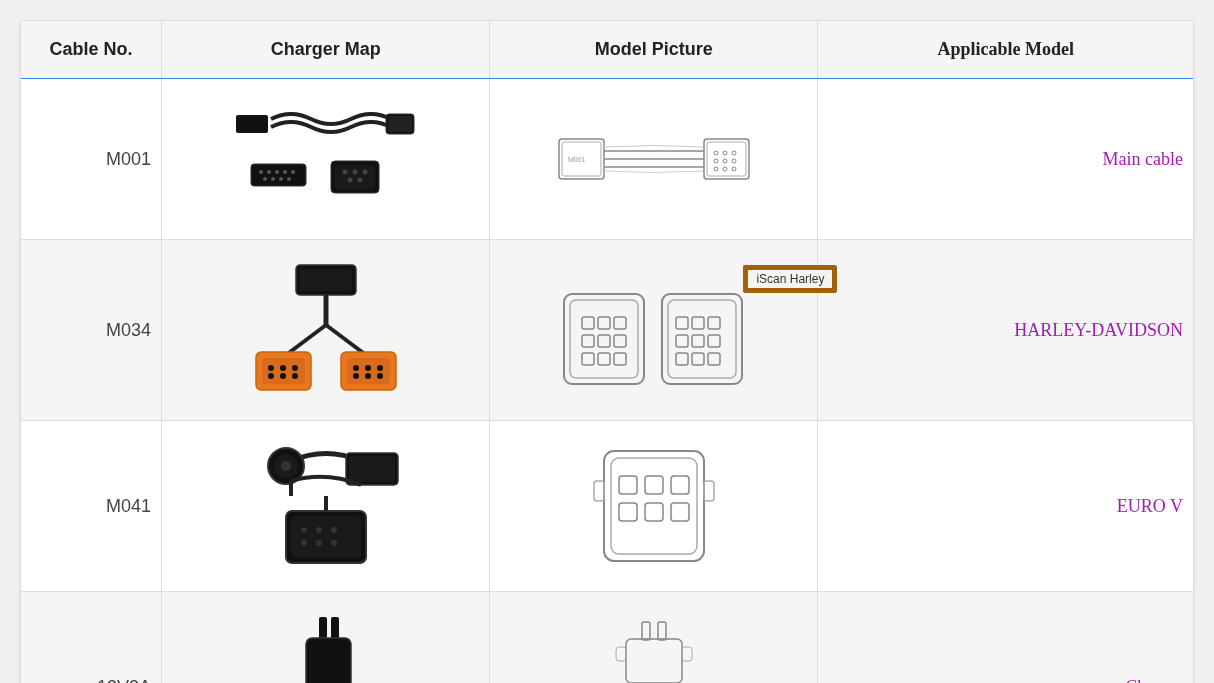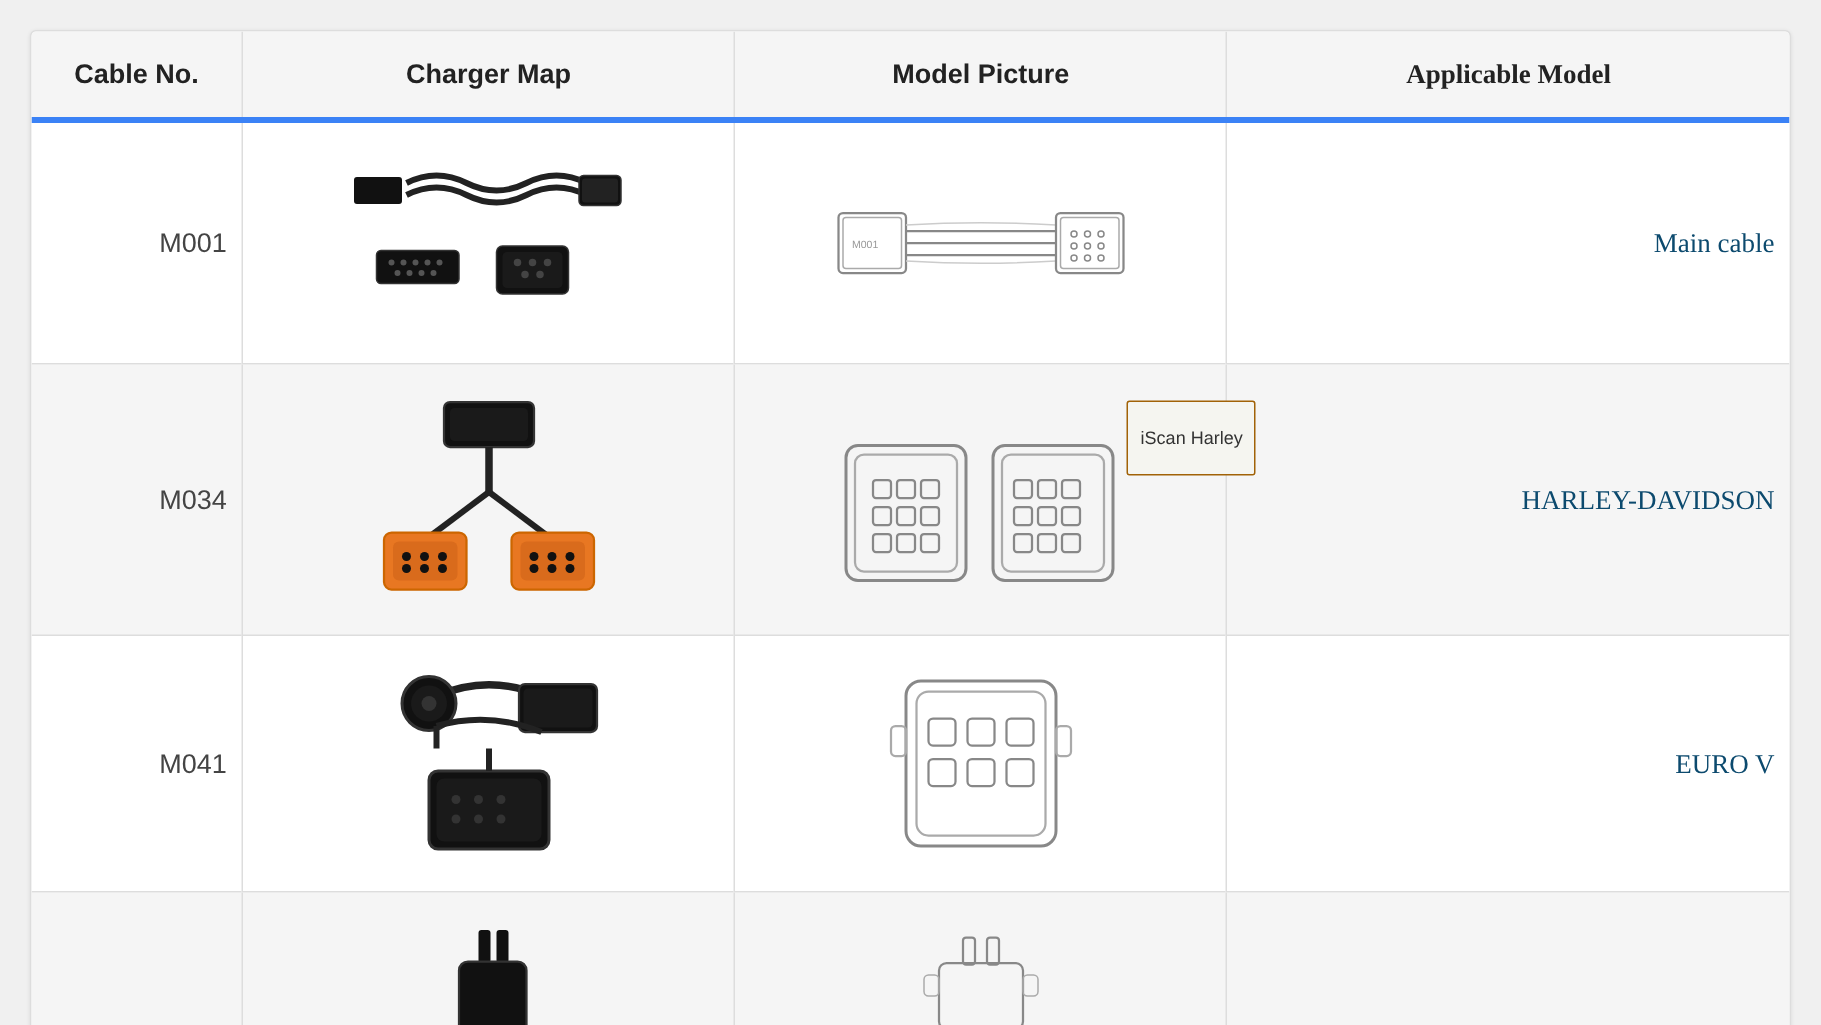--- a/index.html
+++ b/index.html
@@ -27,21 +27,21 @@
     }
     thead tr {
       background: #f5f5f5;
     }
     thead th {
       padding: 18px 10px;
       font-size: 18px;
       font-weight: bold;
       color: #222;
       text-align: center;
-      border-bottom: 4px solid #3b82f6;
+      border-bottom: 1px solid #3b82f6;
       border-right: 1px solid #ddd;
     }
     thead th:last-child {
       border-right: none;
     }
     tbody tr {
       border-bottom: 1px solid #ddd;
     }
     tbody tr:last-child {
       border-bottom: none;
@@ -67,21 +67,21 @@
     .col-physical { width: 28%; }
     .col-picture { width: 28%; }
     .col-model { width: 32%; font-family: Liberation Serif, serif; }
     .cable-no {
       font-size: 18px;
       font-weight: normal;
       color: #444;
     }
     .model-text {
       font-size: 18px;
-      color: #0c4a6e;
+      color: #a21caf;
     }
 
     
     .icon-cell {
       display: flex;
       justify-content: center;
       align-items: center;
     }
     .cell-relative {
       position: relative;
@@ -208,21 +208,21 @@
               <circle cx="144" cy="108" r="3" fill="#111"></circle>
               <circle cx="120" cy="116" r="3" fill="#111"></circle>
               <circle cx="132" cy="116" r="3" fill="#111"></circle>
               <circle cx="144" cy="116" r="3" fill="#111"></circle>
             </svg>
           </div>
         </td>
         <td class="col-picture cell-relative" style="position:relative;">
           
           <div style="position:relative; display:inline-block;">
-            <span style="position:absolute; top:-10px; right:-30px; background:#f5f5f0; border:1px solid #a16207; padding:17px 8px; font-size:12px; color:#333; border-radius:2px; white-space:nowrap; z-index:10;">iScan Harley</span>
+            <span style="position:absolute; top:-10px; right:-30px; background:#f5f5f0; border:5px solid #a16207; padding:2px 8px; font-size:12px; color:#333; border-radius:2px; white-space:nowrap; z-index:10;">iScan Harley</span>
           </div>
           <div class="icon-cell">
 
             <svg width="200" height="120" viewBox="0 0 200 120">
 
               <rect x="10" y="15" width="80" height="90" rx="8" fill="none" stroke="#888" stroke-width="2"></rect>
               <rect x="16" y="21" width="68" height="78" rx="6" fill="none" stroke="#aaa" stroke-width="1.5"></rect>
 
               <rect x="28" y="38" width="12" height="12" rx="2" fill="none" stroke="#888" stroke-width="1.5"></rect>
               <rect x="44" y="38" width="12" height="12" rx="2" fill="none" stroke="#888" stroke-width="1.5"></rect>

